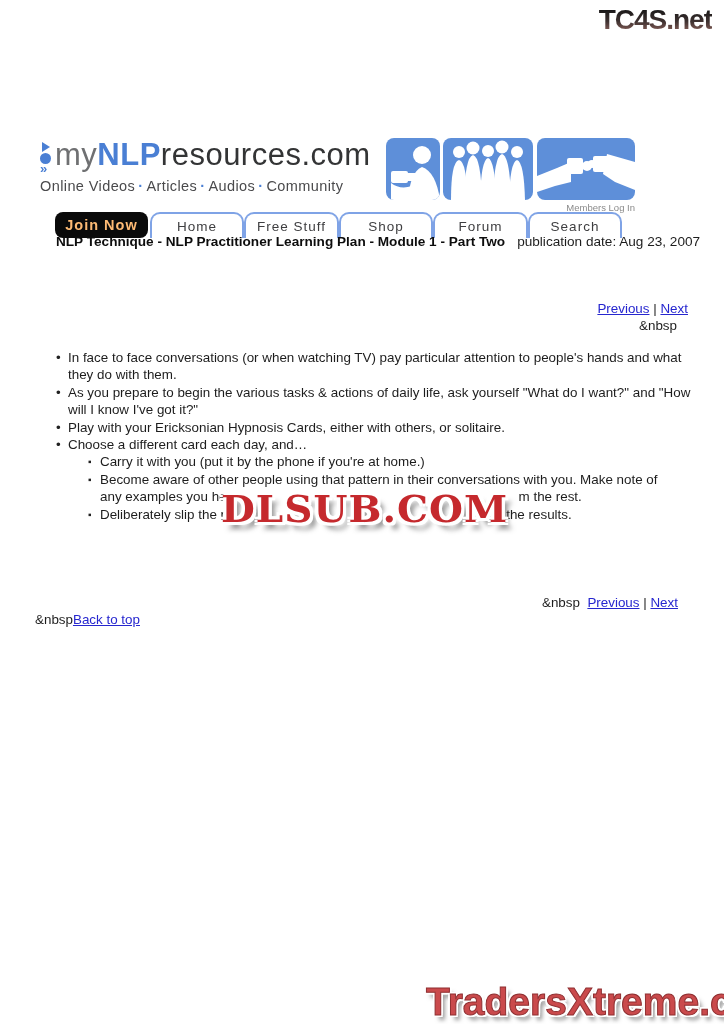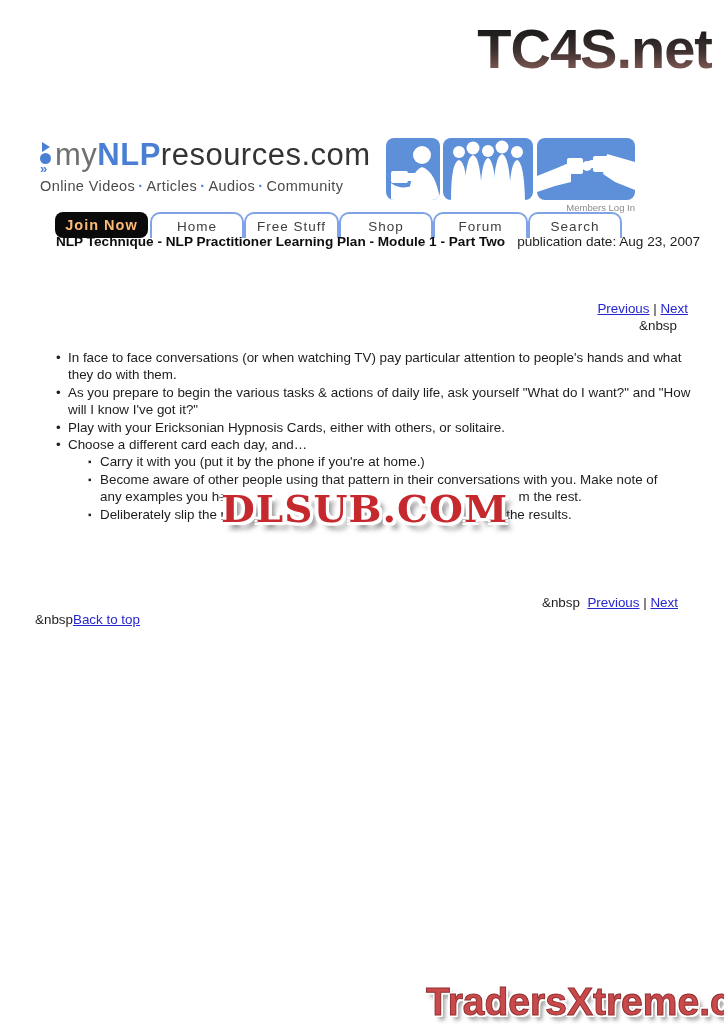--- a/index.html
+++ b/index.html
@@ -5,22 +5,22 @@
   * { margin:0; padding:0; box-sizing:border-box; }
   html,body { background:#e8e8e8; }
   body { font-family:"Liberation Sans", sans-serif; }
   .page {
     position:relative; width:724px; height:1024px; background:#ffffff;
     margin:0 auto; overflow:hidden; color:#1d1d1d;
   }
 
   
   .tc4s {
-    position:absolute; top:16px; right:12px;
-    font-size:56px; font-weight:bold; letter-spacing:-1px;
+    position:absolute; top:4px; right:12px;
+    font-size:28px; font-weight:bold; letter-spacing:-1px;
     color:#3a2e2c;
     font-family:"Liberation Sans", sans-serif;
   }
   @supports ((-webkit-background-clip:text) or (background-clip:text)) {
     .tc4s {
       background:linear-gradient(180deg,#161616 15%,#3f3231 55%,#9a6a62 95%);
       -webkit-background-clip:text; background-clip:text;
       color:transparent;
     }
   }

